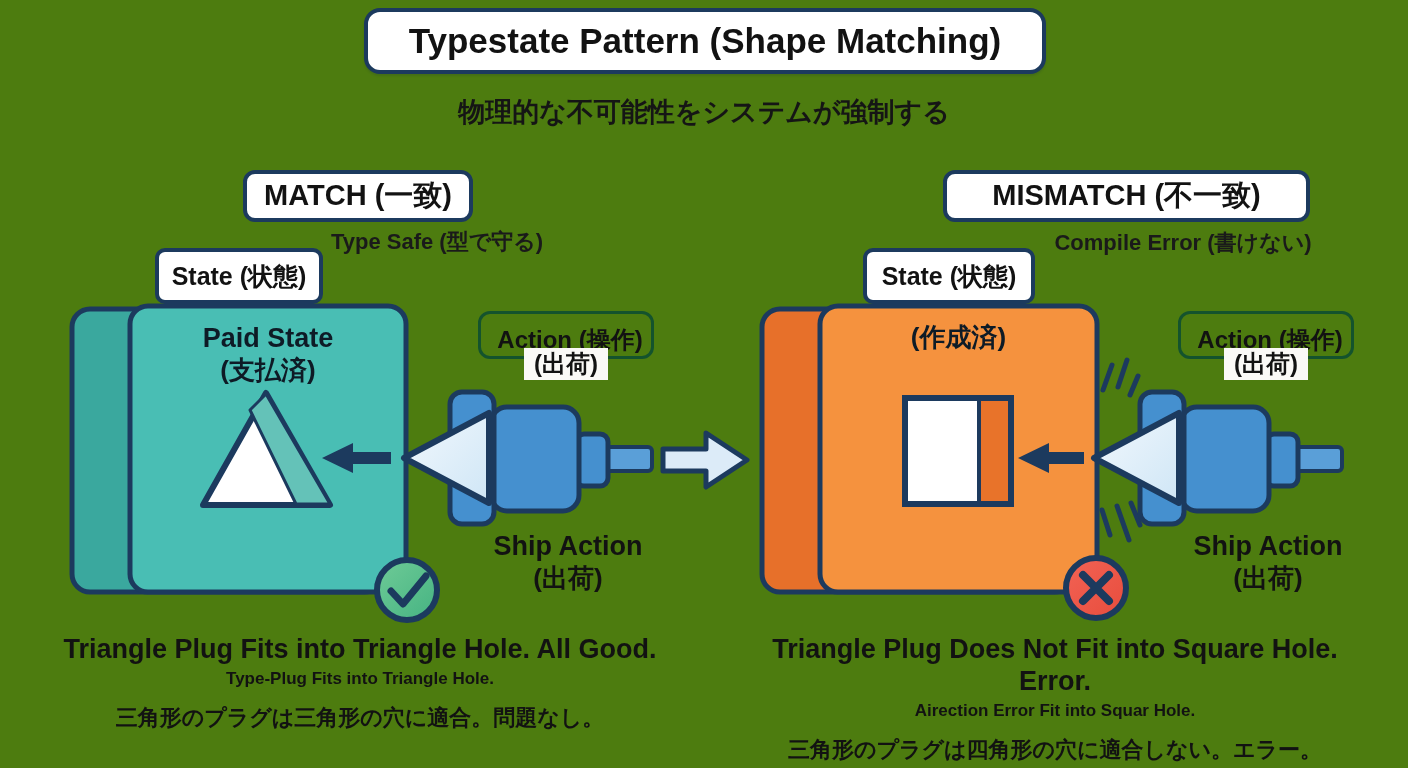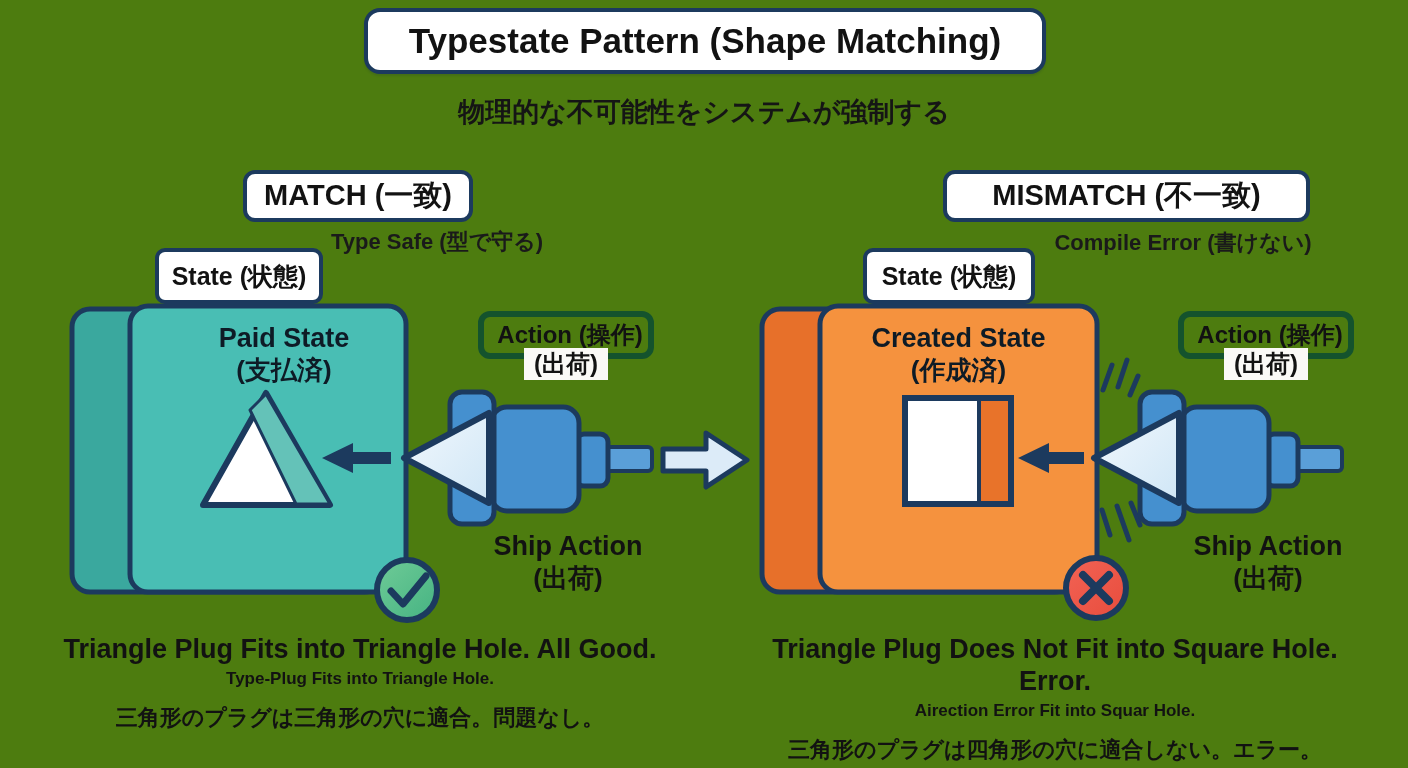--- a/index.html
+++ b/index.html
@@ -36,22 +36,22 @@
   }
   .state-box{
     border-radius:10px;font-size:25px;z-index:3;
   }
   .card-text{
     text-align:center;color:#0E1B26;font-weight:bold;z-index:2;line-height:1.22;
   }
   .card-text .l1{font-size:27px;}
   .card-text .l2{font-size:26px;}
   .action-box{
-    border:6px solid #14532d;border-radius:12px;background:transparent;
-    display:flex;align-items:center;justify-content:center;
+    border:3px solid #14532d;border-radius:12px;background:transparent;
+    display:flex;align-items:flex-end;justify-content:center;
     font-size:24px;font-weight:bold;color:#121212;z-index:2;box-sizing:border-box;padding-left:8px;
   }
   .action-sub{
     text-align:center;z-index:3;
   }
   .action-sub span{
     display:inline-block;background:#FAF9F6;padding:0 10px;
     font-size:24px;font-weight:bold;color:#121212;
   }
   .ship-label{
@@ -166,26 +166,25 @@
       <rect x="1140" y="392" width="44" height="132" rx="12" fill="#4590CF" stroke="#1C3A5E" stroke-width="5"></rect>
       <polygon points="1094,458 1179,413 1179,503" fill="url(#gradTip)" stroke="#1C3A5E" stroke-width="6" stroke-linejoin="round"></polygon>
     </g>
 
     <g>
       <circle cx="1096" cy="588" r="30" fill="url(#gradRed)" stroke="#1C3A5E" stroke-width="6"></circle>
       <path d="M1083,575 L1109,601 M1109,575 L1083,601" fill="none" stroke="#1C3A5E" stroke-width="8" stroke-linecap="round"></path>
     </g>
   </svg>
 
-  <div class="abs card-text" style="left:146px;top:322px;width:276px;">
+  <div class="abs card-text" style="left:130px;top:322px;width:276px;">
     <div class="l1">Paid State</div>
     <div class="l2">(支払済)</div>
   </div>
   <div class="abs card-text" style="left:820px;top:322px;width:277px;">
-    <div class="l1">Created State</div>
     <div class="l2">(作成済)</div>
   </div>
 
   <div class="abs action-box" style="left:478px;top:311px;width:176px;height:48px;">
     <span>Action (操作)</span>
   </div>
   <div class="abs action-sub" style="left:478px;top:348px;width:176px;">
     <span>(出荷)</span>
   </div>
 

